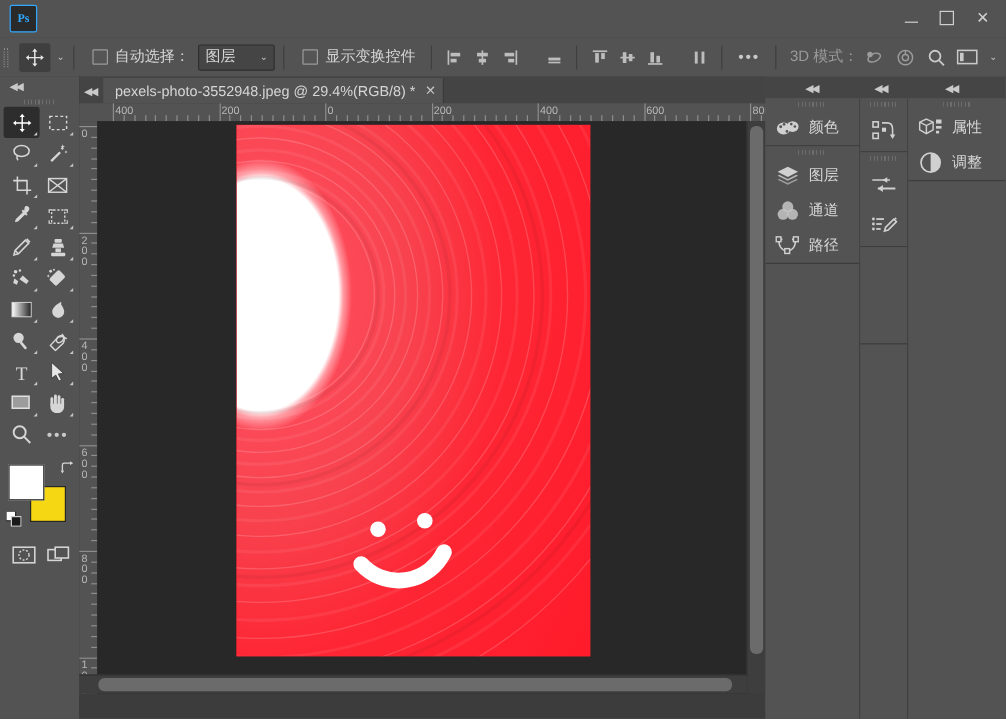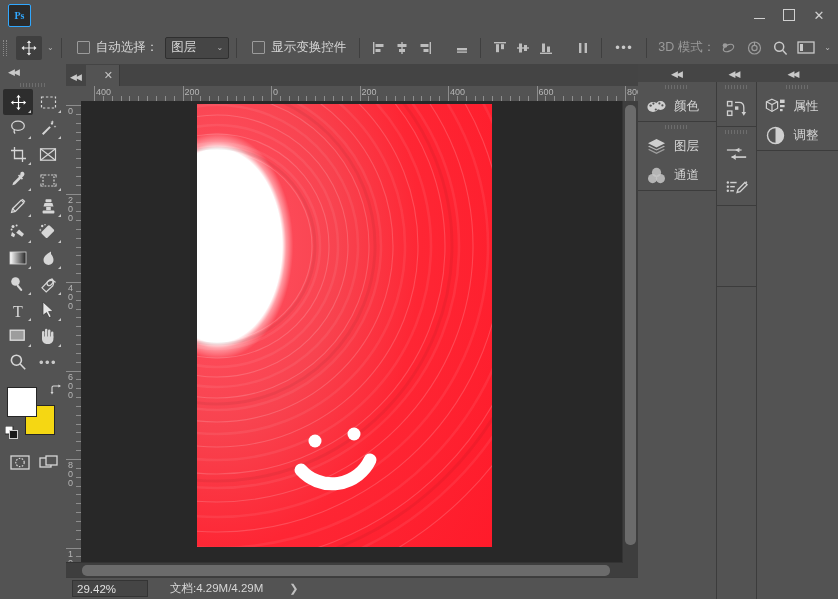--- a/index.html
+++ b/index.html
@@ -569,20 +569,21 @@
           </svg>
       </div>
     </div>
   </div>
 
   <div class="docarea">
 
     <div class="tabstrip">
       <span class="chev2">◀◀</span>
       <div class="doctab">
+        <span>pexels-photo-3552948.jpeg @ 29.4%(RGB/8) *</span>
         <span class="tab-close">✕</span>
       </div>
     </div>
 
     <div class="ruler-h" id="ruler-h">
         <div class="rtick" style="left: 30px; top: 1px;">400</div>
         <div class="rmark" style="left: 28px; top: 0px; width: 1px; height: 15px;"></div>
         <div class="rmark" style="left: 36.85px; top: 10px; width: 1px; height: 5px;"></div>
         <div class="rmark" style="left: 45.7px; top: 10px; width: 1px; height: 5px;"></div>
         <div class="rmark" style="left: 54.55px; top: 10px; width: 1px; height: 5px;"></div>
@@ -773,25 +774,20 @@
       </div>
     </div>
 
     <div class="sb-v">
       <div class="sb-thumb-v"></div>
     </div>
     <div class="sb-h">
       <div class="sb-thumb-h"></div>
     </div>
 
-    <div class="statusbar">
-      <div class="zoomfield">29.42%</div>
-      <div class="docinfo">文档:4.29M/4.29M</div>
-      <div class="statarrow">❯</div>
-    </div>
   </div>
 
   <div class="dockwrap">
     <div class="dock-head" style="display:flex;">
       <div style="width:78px;text-align:center;">
         <span class="chev2">◀◀</span>
       </div>
       <div style="width:40px;text-align:center;">
         <span class="chev2">◀◀</span>
       </div>
@@ -847,20 +843,36 @@
             <span class="picon">
               <svg width="19" height="18" viewBox="0 0 19 18">
                   <g fill="#c5c5c5" fill-opacity="0.85">
                     <circle cx="9.5" cy="5.4" r="4.6"></circle>
                     <circle cx="5.6" cy="11.6" r="4.6"></circle>
                     <circle cx="13.4" cy="11.6" r="4.6"></circle>
                   </g>
                 </svg>
             </span>
             <span class="plabel">通道</span>
+          </div>
+          <div class="prow">
+            <span class="picon">
+              <svg width="20" height="17" viewBox="0 0 20 17">
+                  <g stroke="#d0d0d0" stroke-width="1.3" fill="none">
+                    <path d="M3 3.5C3 11 7 13 10 13s7-2 7-9.5"></path>
+                    <path d="M3 3.5h3M14 3.5h3"></path>
+                  </g>
+                  <g fill="#535353" stroke="#d0d0d0" stroke-width="1.2">
+                    <rect x="0.8" y="1.4" width="4" height="4"></rect>
+                    <rect x="15.2" y="1.4" width="4" height="4"></rect>
+                    <rect x="8" y="11.2" width="4" height="4"></rect>
+                  </g>
+                </svg>
+            </span>
+            <span class="plabel">路径</span>
           </div>
         </div>
       </div>
 
       <div class="dcol c2">
         <div class="pgroup">
           <div class="pgrip">
               <i></i>
             </div>
           <div class="prow iconly">

